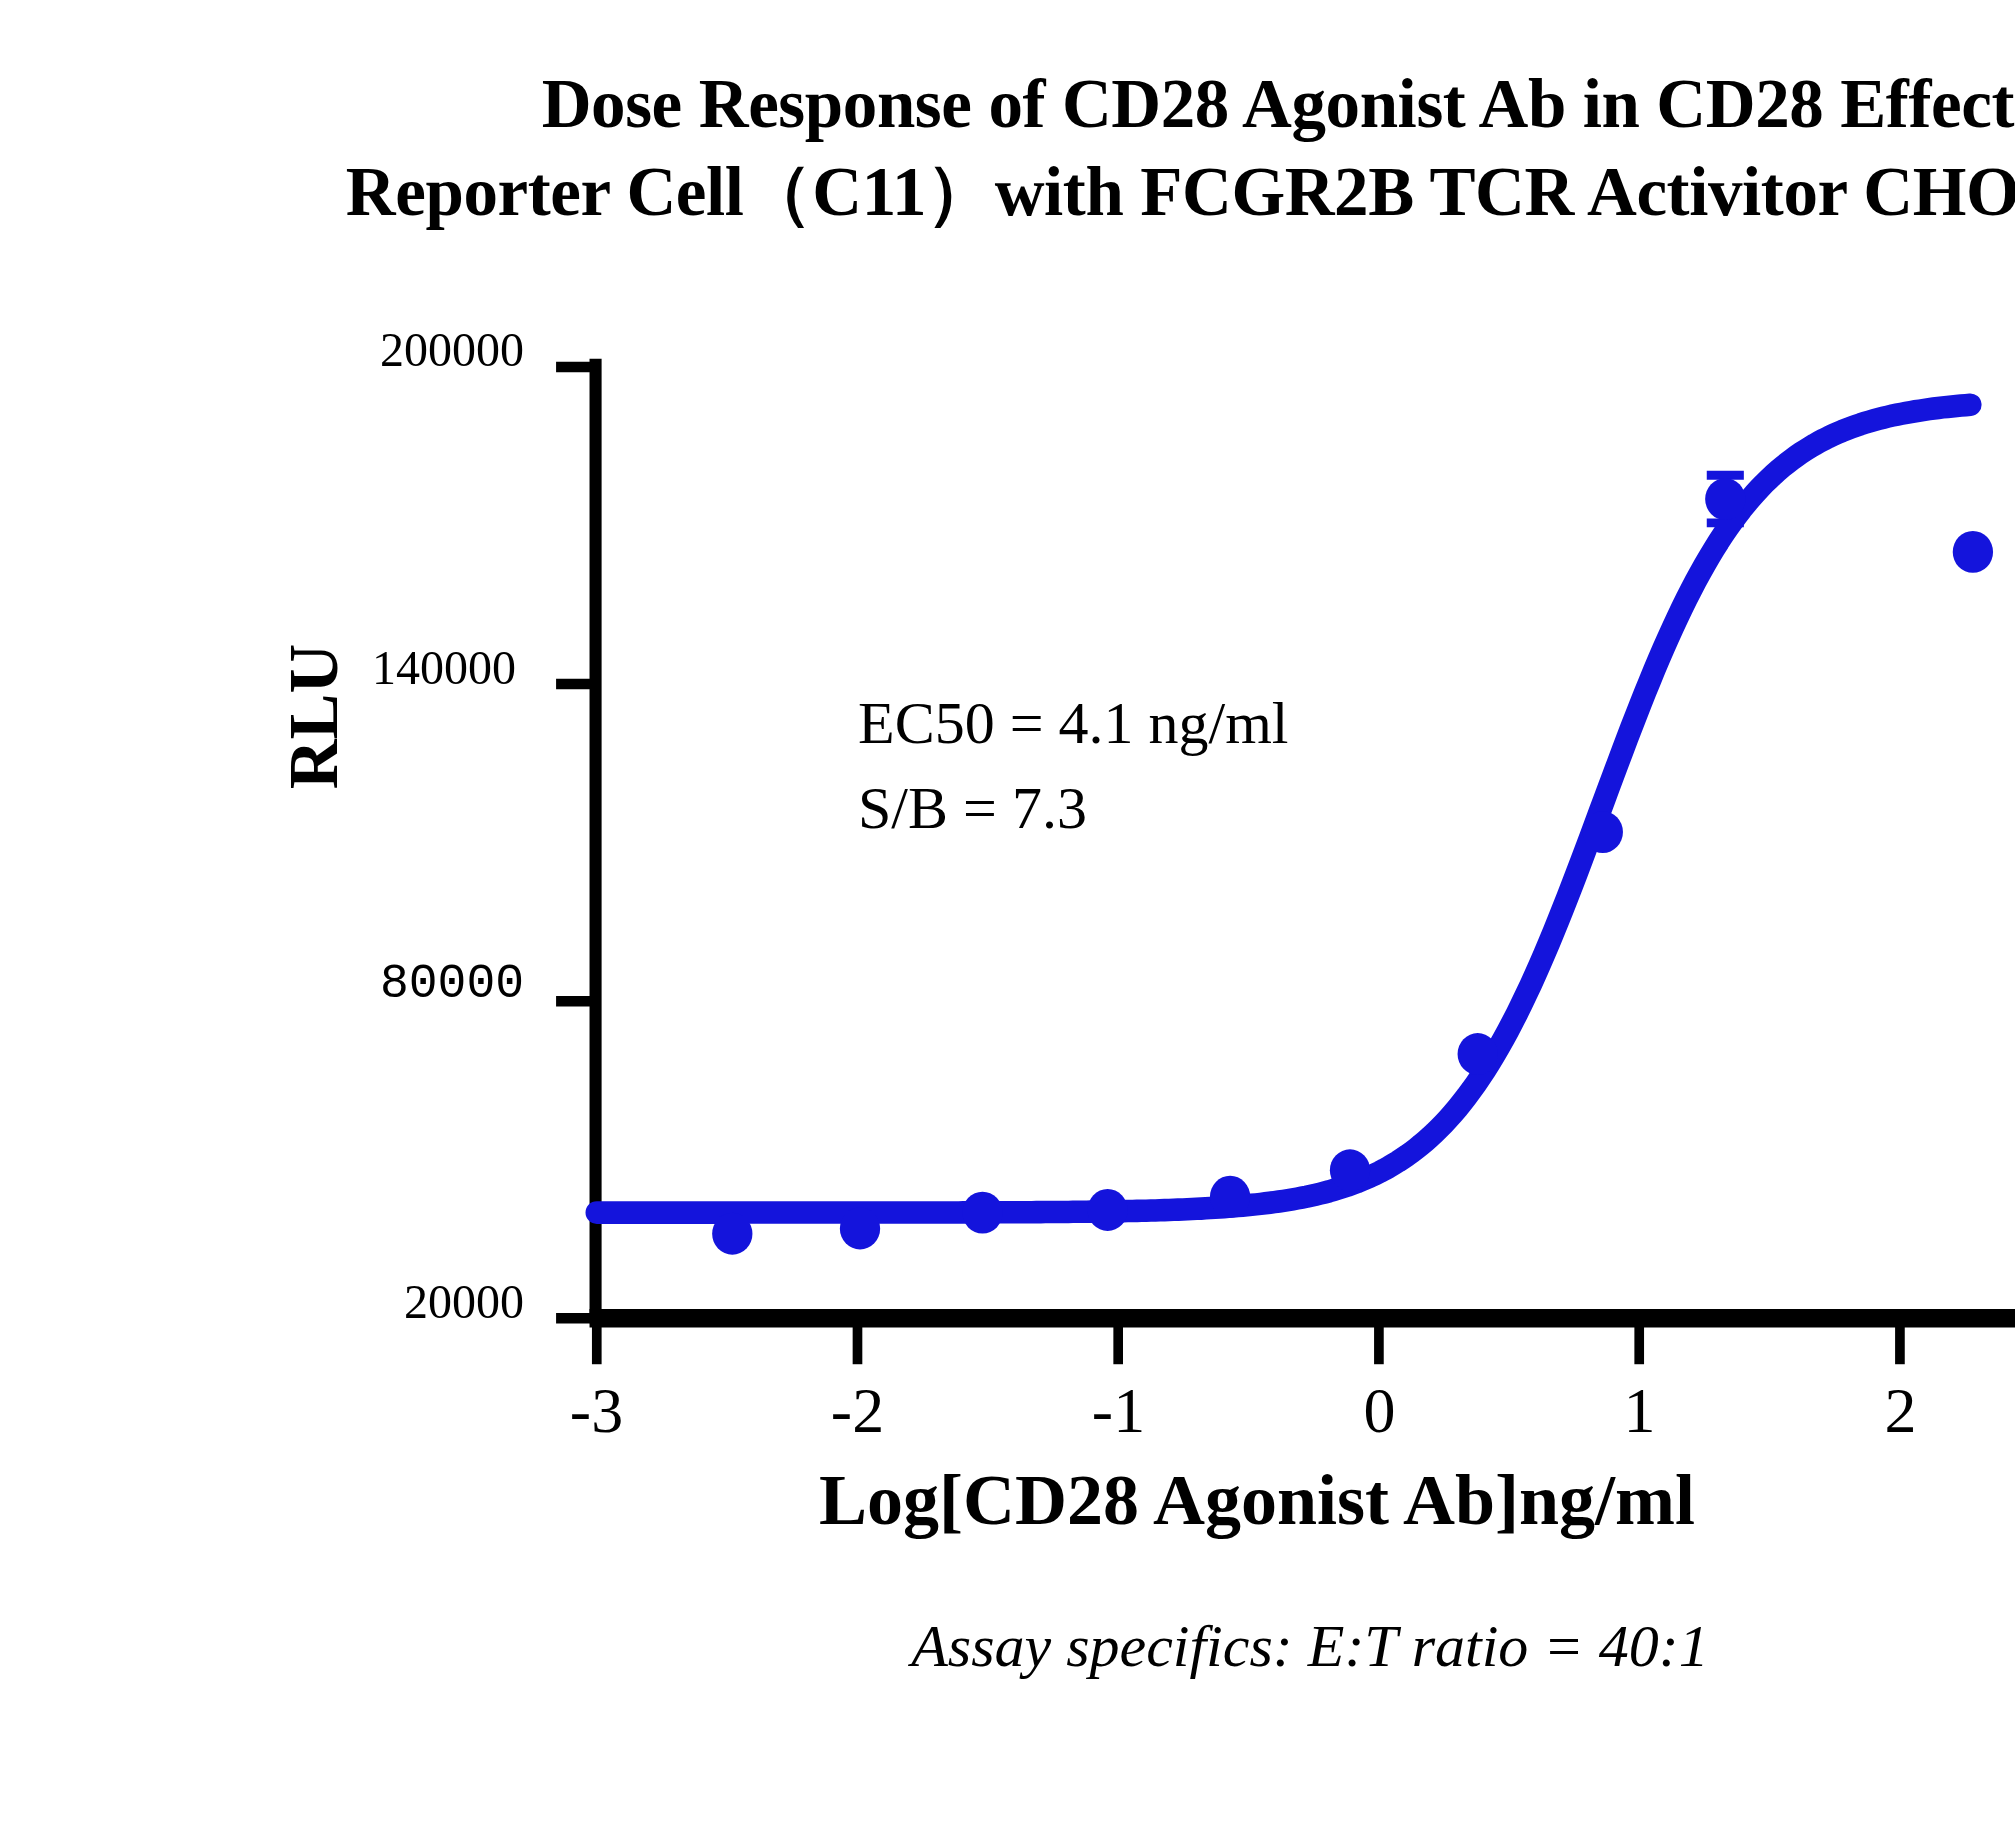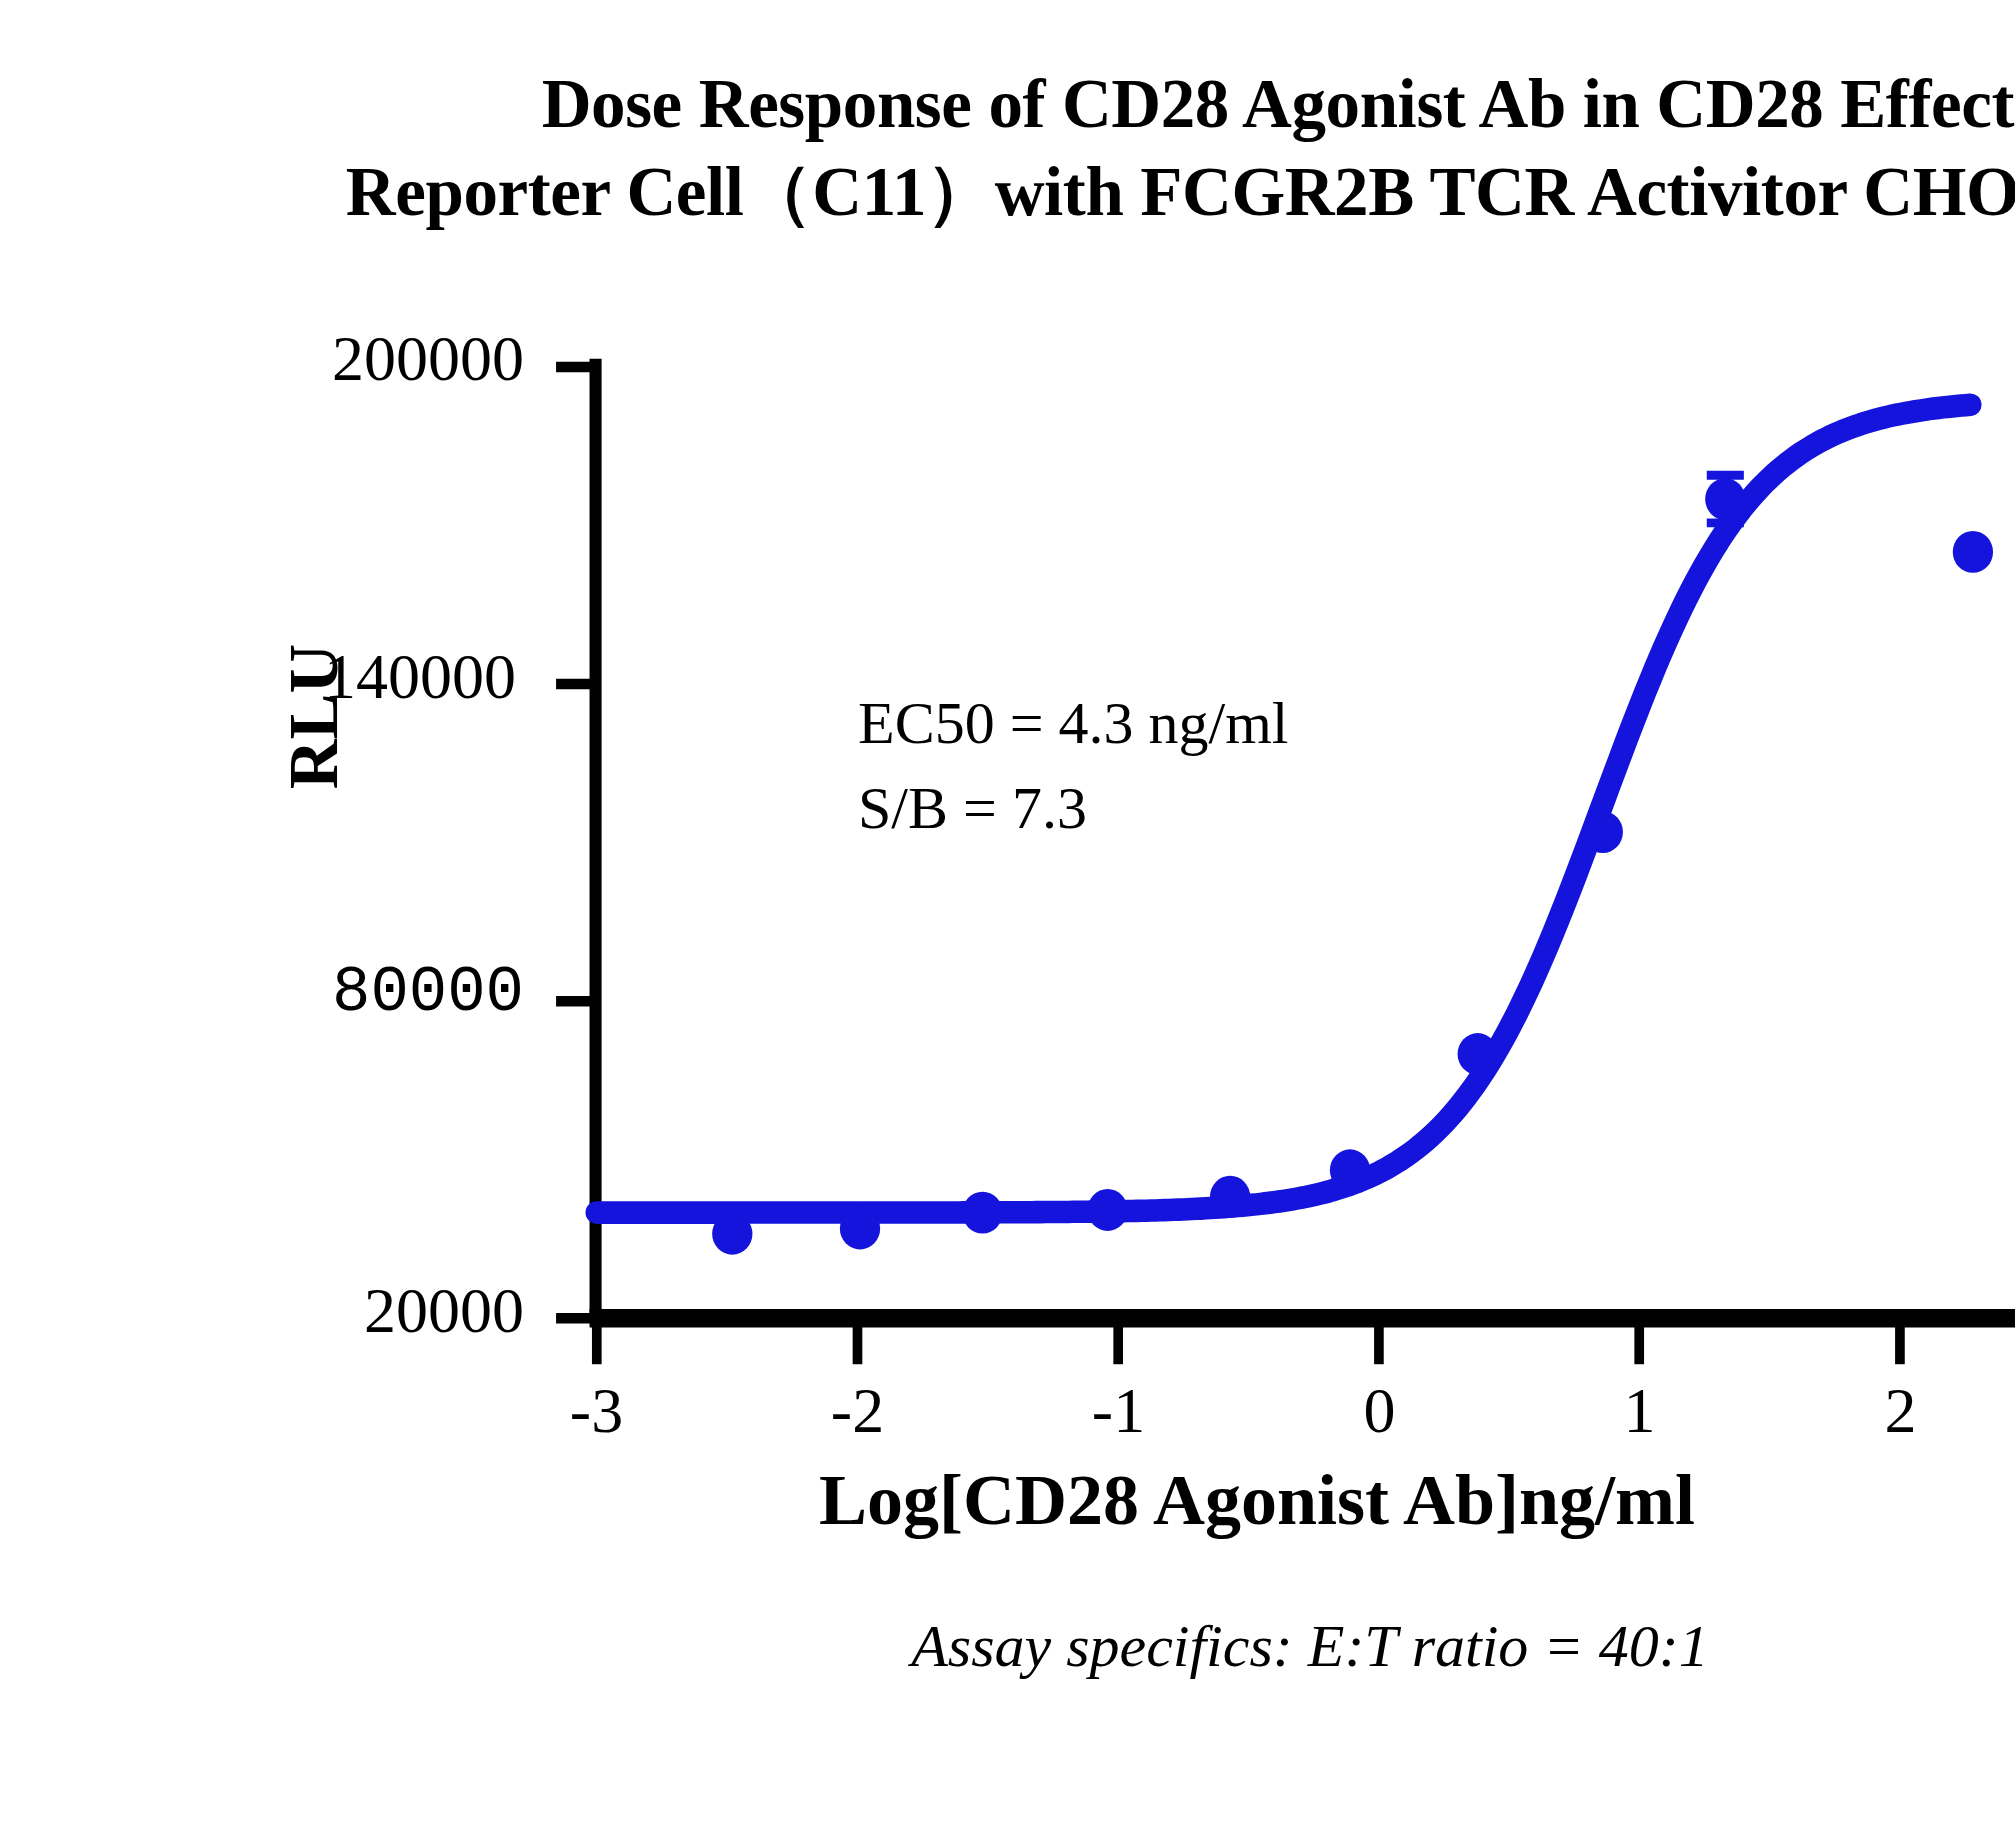--- a/index.html
+++ b/index.html
@@ -58,21 +58,21 @@
     text-align: center;
     font-weight: bold;
     font-size: 69px;
     transform: rotate(-90deg);
     transform-origin: 50% 50%;
     white-space: nowrap;
   }
   .ytick-label {
     position: absolute;
     text-align: right;
-    font-size: 64px;
+    font-size: 48px;
     width: 298px;
     white-space: nowrap;
   }
   .xtick-label {
     position: absolute;
     text-align: center;
     font-size: 64px;
     width: 105px;
     white-space: nowrap;
   }
@@ -169,20 +169,20 @@
     <div class="xtick-label" style="left:544px; top:1374px;">-3</div>
     <div class="xtick-label" style="left:805px; top:1374px;">-2</div>
     <div class="xtick-label" style="left:1066px; top:1374px;">-1</div>
     <div class="xtick-label" style="left:1327px; top:1374px;">0</div>
     <div class="xtick-label" style="left:1587px; top:1374px;">1</div>
     <div class="xtick-label" style="left:1848px; top:1374px;">2</div>
 
     <div class="xaxis-title">Log[CD28 Agonist Ab]ng/ml</div>
 
     <div class="annot">
-      <span>EC50 = 4.3 ng/ml</span>
+      <span>EC50 = 4.1 ng/ml</span>
       <span>S/B = 7.3</span>
     </div>
   </div>
 
   <div class="caption">Assay specifics: E:T ratio = 40:1</div>
 </div>
 
 
 </body></html>

